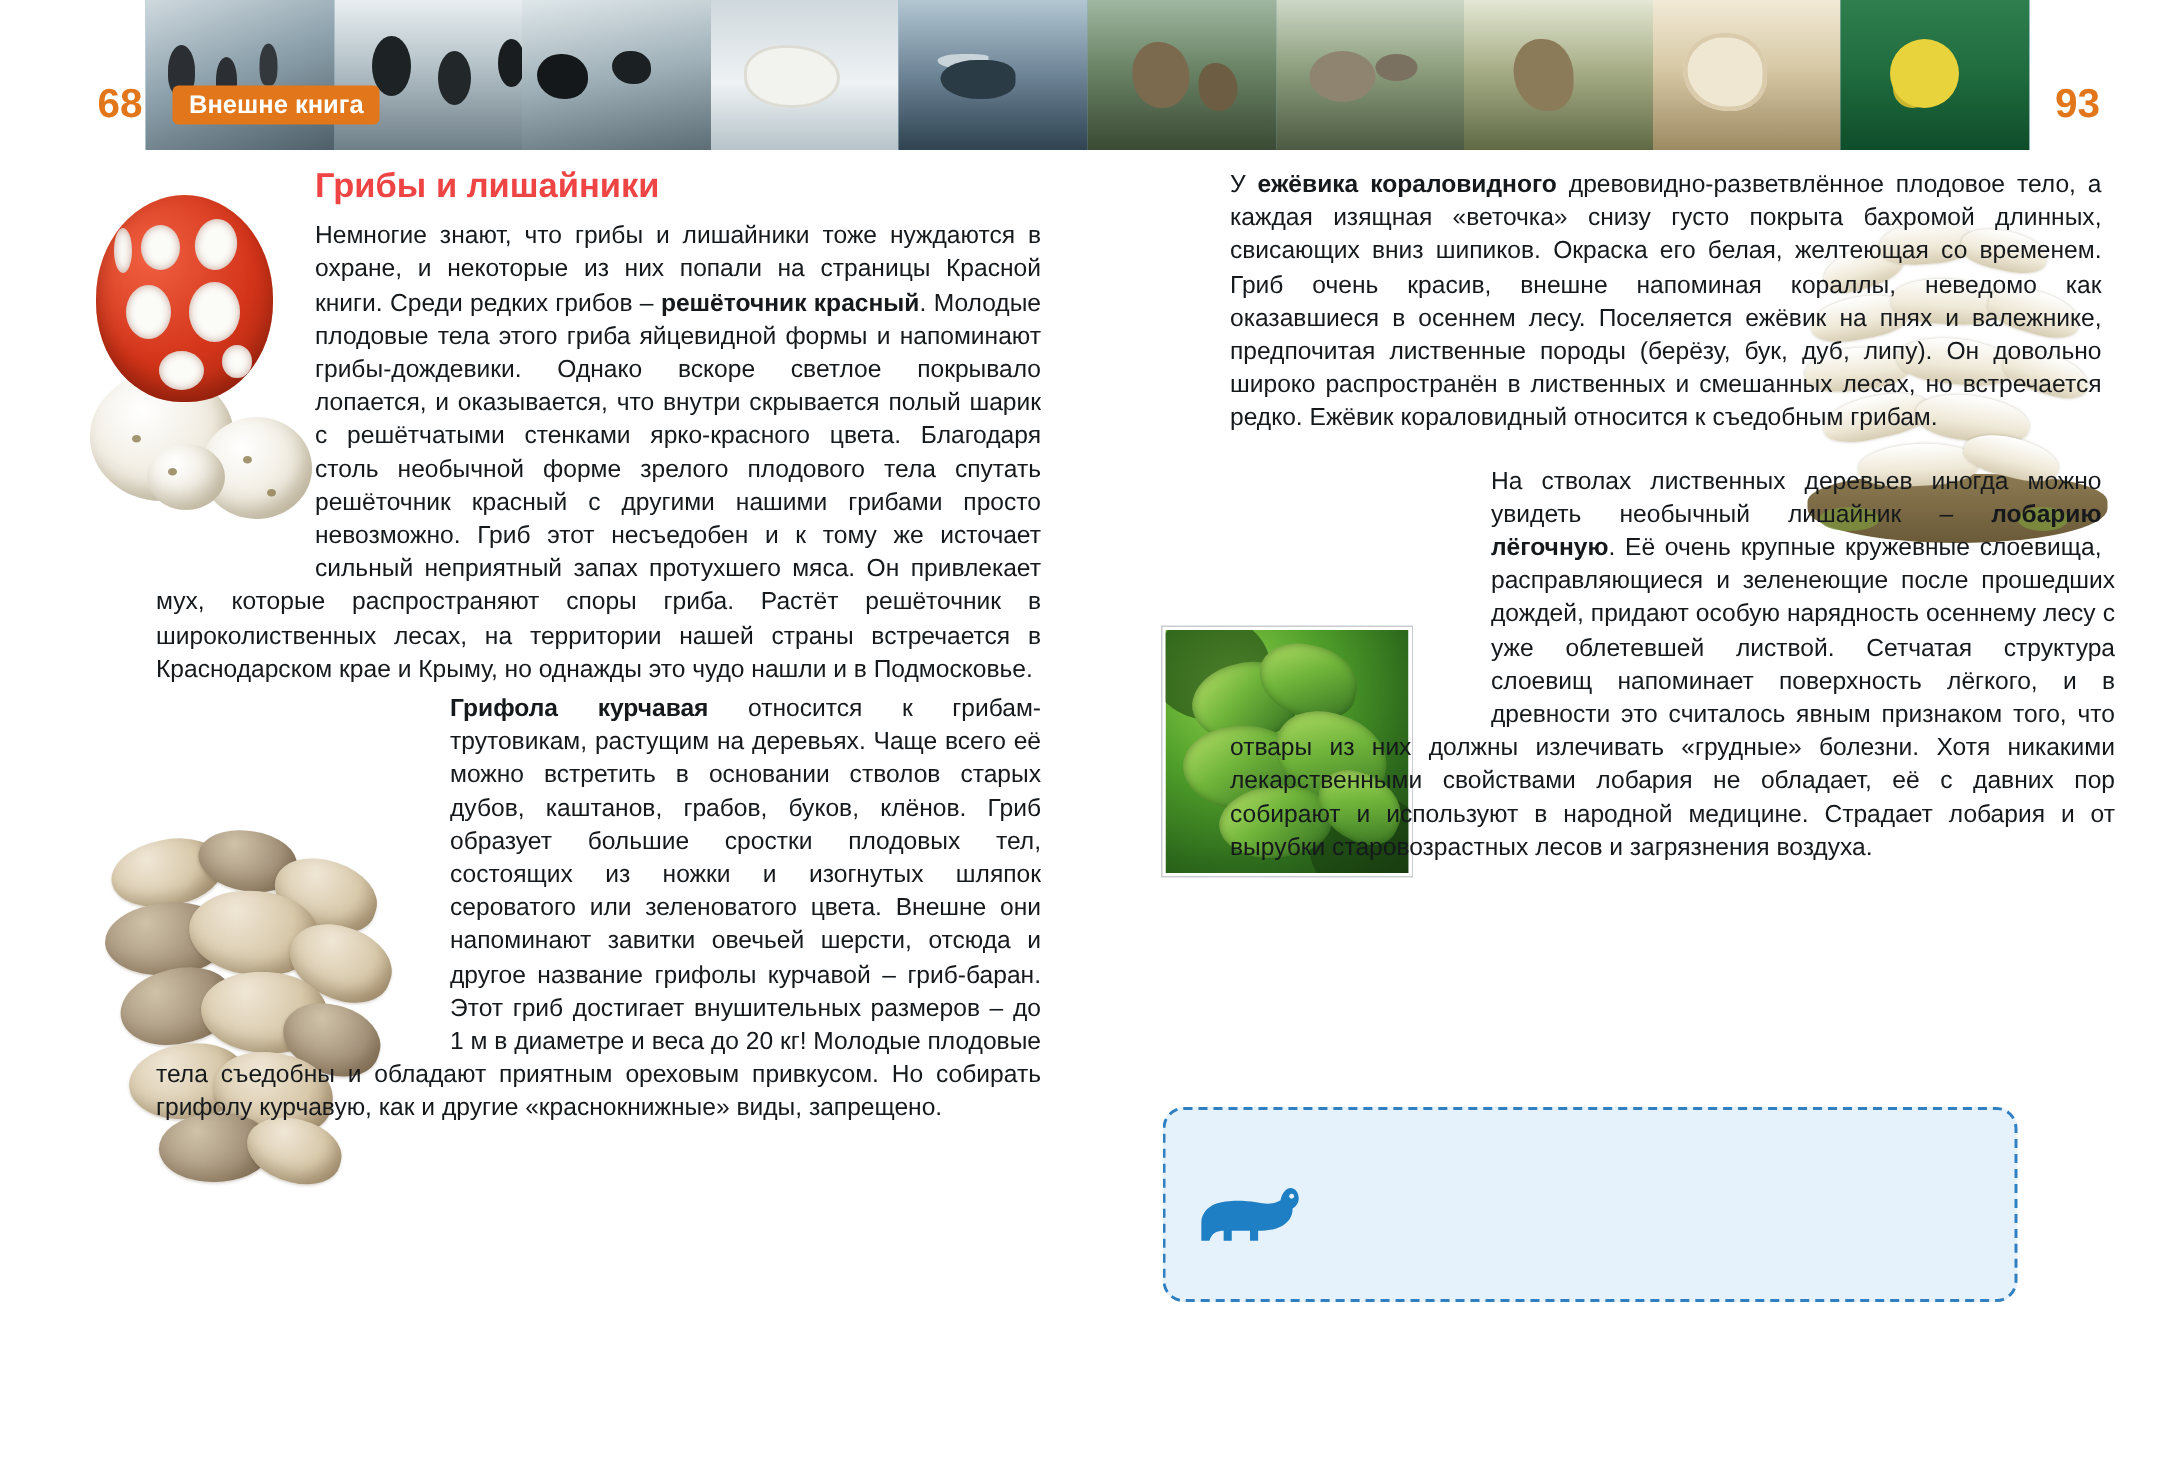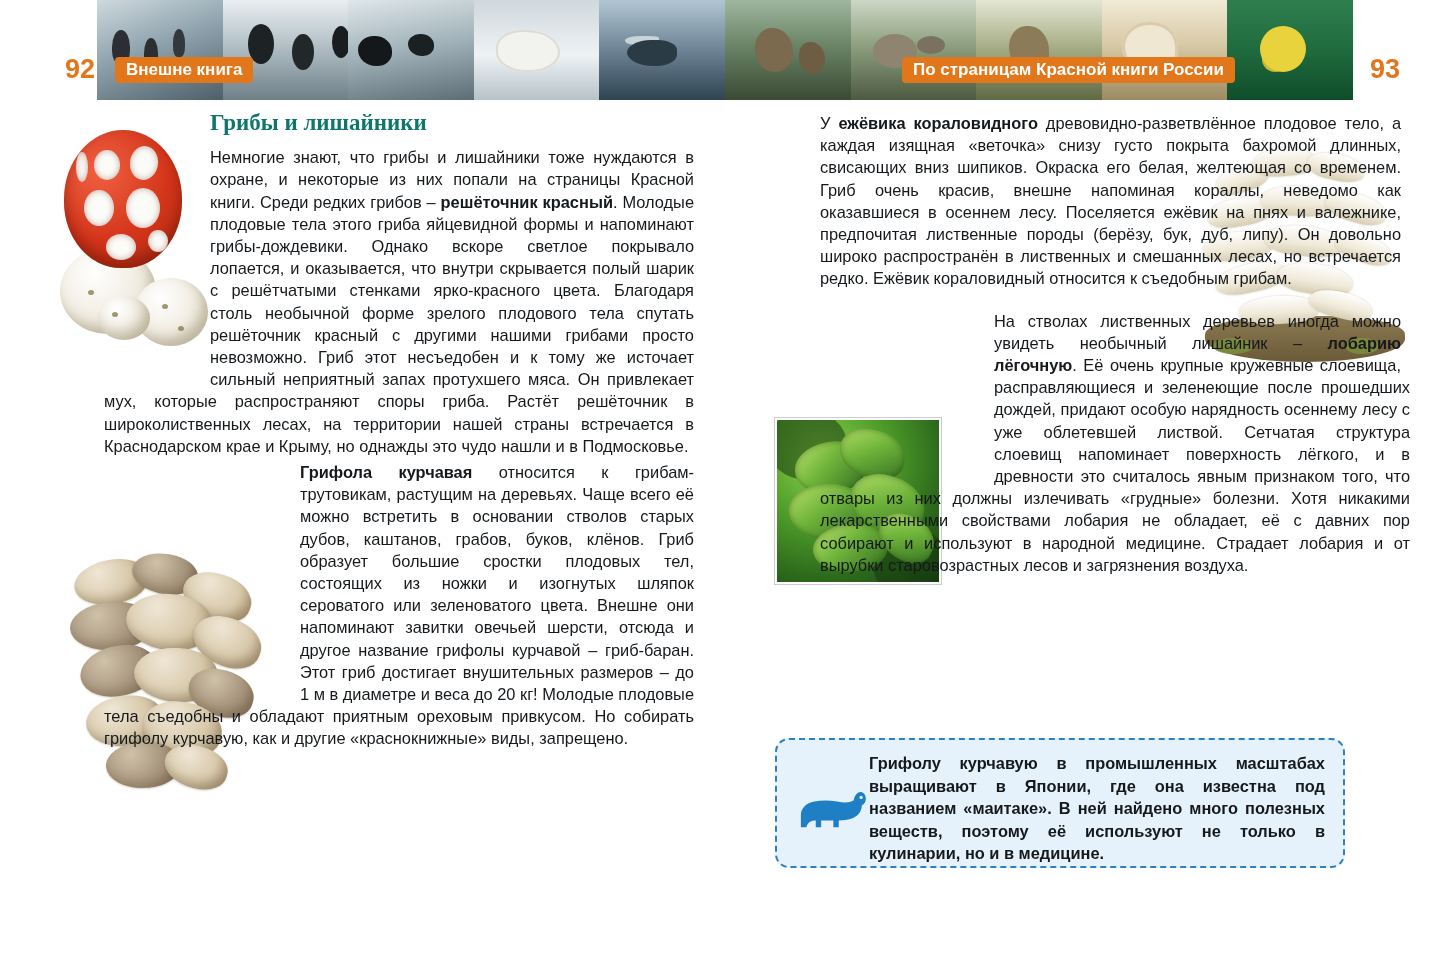--- a/index.html
+++ b/index.html
@@ -100,27 +100,26 @@
     width: 590px;
     font-size: 16.4px;
     line-height: 22.2px;
     text-align: justify;
     color: #15191c;
   }
   .col-left { left: 104px; }
   .col-right { left: 820px; }
 
   .section-title {
-    color: #0f766e;
+    color: #ef4444;
     font-size: 23px;
     font-weight: bold;
     margin: 0 0 12px 0;
     text-align: left;
     padding-left: 106px;
-    font-family: Liberation Serif, serif;
   }
   p { margin: 0; text-align: justify; }
   p + p { margin-top: 0px; }
   .ind { text-indent: 34px; }
   b { font-weight: bold; }
 
   
   .fig {
     position: absolute;
     overflow: hidden;
@@ -242,25 +241,24 @@
       <div class="band-cell bc4"></div>
       <div class="band-cell bc5"></div>
       <div class="band-cell bc6"></div>
       <div class="band-cell bc7"></div>
       <div class="band-cell bc8"></div>
       <div class="band-cell bc9"></div>
       <div class="band-cell bc10"></div>
     </div>
   </div>
 
-  <div class="page-num page-num-left">92</div>
+  <div class="page-num page-num-left">68</div>
   <div class="page-num page-num-right">93</div>
 
   <div class="tag tag-left">Внешне книга</div>
-  <div class="tag tag-right">По страницам Красной книги России</div>
 
   <div class="fig fig-clathrus">
     <div class="cl-egg cl-e1"></div>
     <div class="cl-egg cl-e2"></div>
     <div class="cl-egg cl-e3"></div>
     <div class="cl-speck" style="left:30px;top:162px;"></div>
     <div class="cl-speck" style="left:54px;top:184px;"></div>
     <div class="cl-speck" style="left:104px;top:176px;"></div>
     <div class="cl-speck" style="left:120px;top:198px;"></div>
     <div class="cl-cage">
@@ -347,16 +345,15 @@
   </div>
 
   <div class="factbox">
     <svg class="bear-icon" viewBox="0 0 120 68">
       <path fill="#1f7fc4" d="M14,58 L14,40 C14,30 22,22 34,20 C44,18 56,18 68,20 C78,22 86,22 92,18
         C94,10 98,6 102,6 C106,6 110,10 110,16 C110,20 108,24 104,26 C104,34 100,40 92,44
         C86,47 78,48 70,48 L70,58 L62,58 L62,48 L44,48 L44,58 L36,58 L36,48
         C30,48 24,50 22,58 Z"></path>
       <circle cx="103" cy="14" r="2.4" fill="#e6f2fb"></circle>
     </svg>
-    <div class="factbox-text">Грифолу курчавую в промышленных масштабах выращивают в Японии, где она известна под названием «маитаке». В ней найдено много полезных веществ, поэтому её используют не только в кулинарии, но и в медицине.</div>
   </div>
 
 </div>
 
 </body></html>

